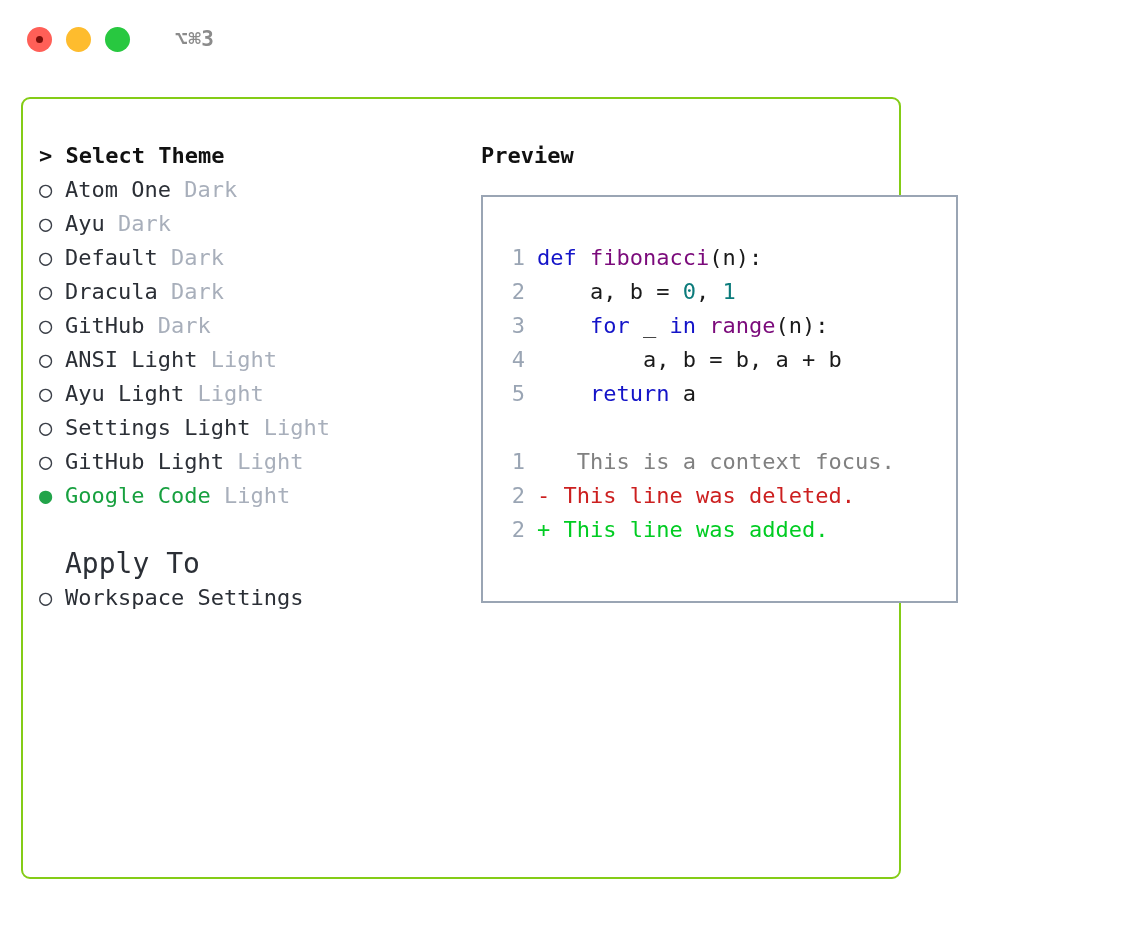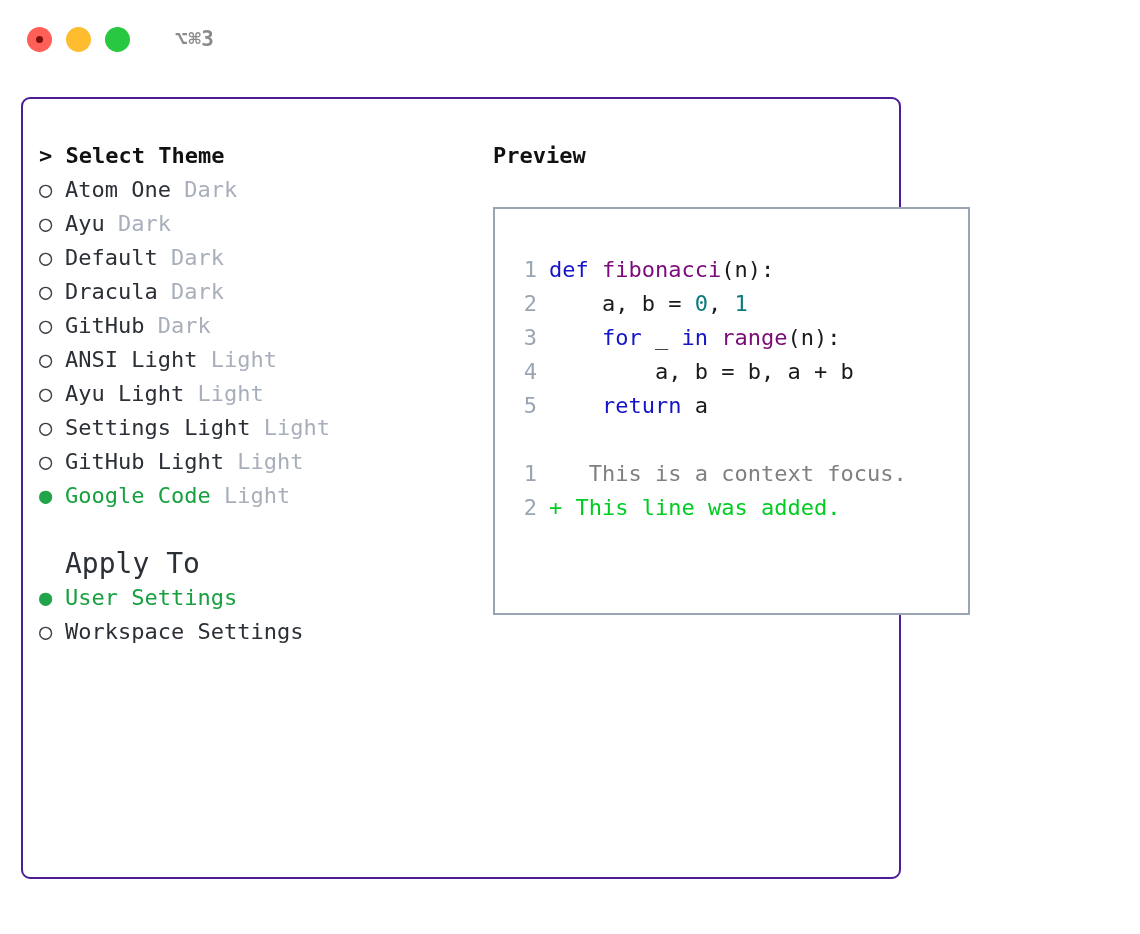--- a/index.html
+++ b/index.html
@@ -58,21 +58,21 @@
     font-weight: bold;
     letter-spacing: 0.5px;
     line-height: 1;
   }
 
   
   #panel {
     position: absolute;
     left: 21px; top: 97px;
     width: 880px; height: 782px;
-    border: 2px solid #4c1d95;
+    border: 2px solid #84cc16;
     border-radius: 9px;
     background: #ffffff;
   }
 
   
   #left-col {
     position: absolute;
     left: 16px; top: 40px;
     width: 450px;
   }
@@ -116,33 +116,33 @@
     margin-top: 34px;
     font-size: 22px;
     line-height: 34px;
     color: #a4abb8;
     width: 420px;
   }
 
   
   #right-col {
     position: absolute;
-    left: 470px; top: 40px;
+    left: 458px; top: 40px;
     width: 490px;
   }
 
   #preview-title {
     font-size: 22px;
     font-weight: bold;
     color: #111111;
     line-height: 34px;
   }
 
   #preview-box {
-    margin-top: 34px;
+    margin-top: 22px;
     width: 477px; height: 408px;
     border: 2px solid #9aa5b4;
     background: #ffffff;
     padding: 44px 0 0 12px;
     overflow: hidden;
   }
 
   .code-line {
     font-size: 22px;
     line-height: 34px;
@@ -195,38 +195,38 @@
           <div class="opt"><span class="marker">○</span><span class="name">Settings Light</span><span> </span><span class="variant">Light</span></div>
           <div class="opt"><span class="marker">○</span><span class="name">GitHub Light</span><span> </span><span class="variant">Light</span></div>
           <div class="opt selected"><span class="marker sel">●</span><span class="name">Google Code</span><span> </span><span class="variant">Light</span></div>
         </div>
 
       <div class="spacer-row"></div>
 
       <div class="group-heading"><span class="marker"> </span><span>Apply To</span></div>
 
       <div id="apply-list">
-          <div class="opt selected"><span class="marker sel">●</span><span class="name">User Settings</span></div>
           <div class="opt"><span class="marker">○</span><span class="name">Workspace Settings</span></div>
         </div>
 
     </div>
 
     <div id="right-col">
       <div id="preview-title">Preview</div>
       <div id="preview-box">
         <div id="code-block">
             <div class="code-line"><span class="ln">1</span><span class="kw">def </span><span class="fn">fibonacci</span><span class="pl">(n):</span></div>
             <div class="code-line"><span class="ln">2</span><span class="pl">    a, b = </span><span class="num">0</span><span class="pl">, </span><span class="num">1</span></div>
             <div class="code-line"><span class="ln">3</span><span class="pl">    </span><span class="kw">for</span><span class="pl"> _ </span><span class="kw">in</span><span class="pl"> </span><span class="fn">range</span><span class="pl">(n):</span></div>
             <div class="code-line"><span class="ln">4</span><span class="pl">        a, b = b, a + b</span></div>
             <div class="code-line"><span class="ln">5</span><span class="pl">    </span><span class="kw">return</span><span class="pl"> a</span></div>
           </div>
         <div class="code-gap"></div>
         <div id="diff-block">
             <div class="code-line"><span class="ln">1</span><span class="ctx"> </span><span class="ctx">  This is a context focus.</span></div>
+            <div class="code-line"><span class="ln">2</span><span class="del">-</span><span class="del"> This line was deleted.</span></div>
             <div class="code-line"><span class="ln">2</span><span class="add">+</span><span class="add"> This line was added.</span></div>
           </div>
       </div>
     </div>
 
   </div>
 </div>
 
 </body></html>

